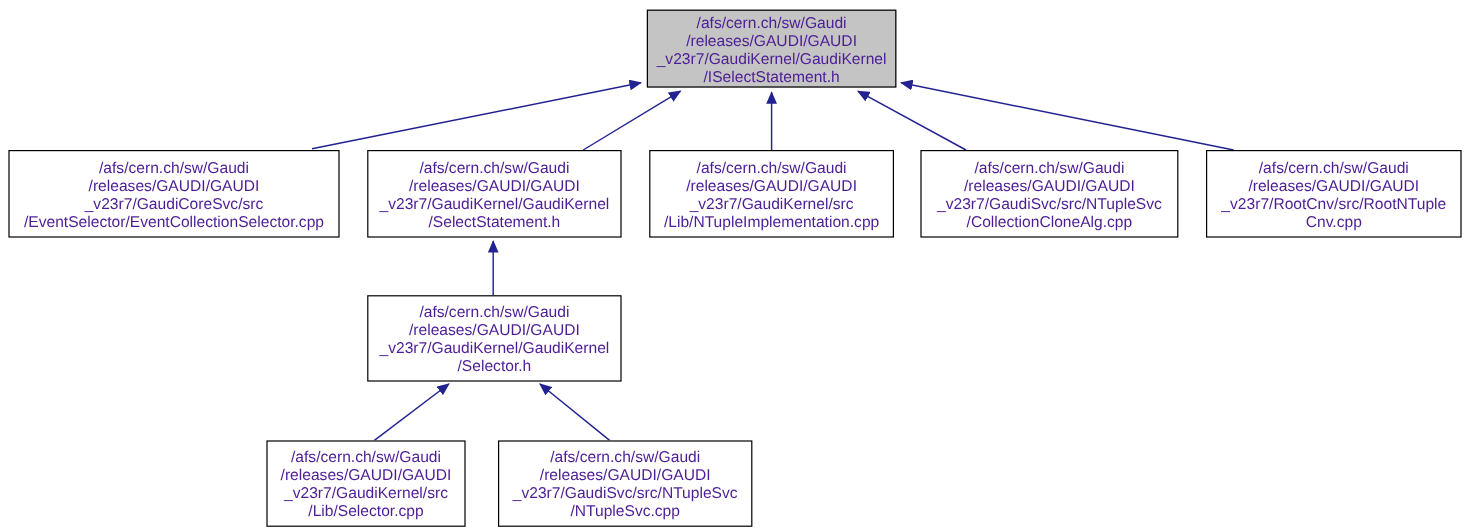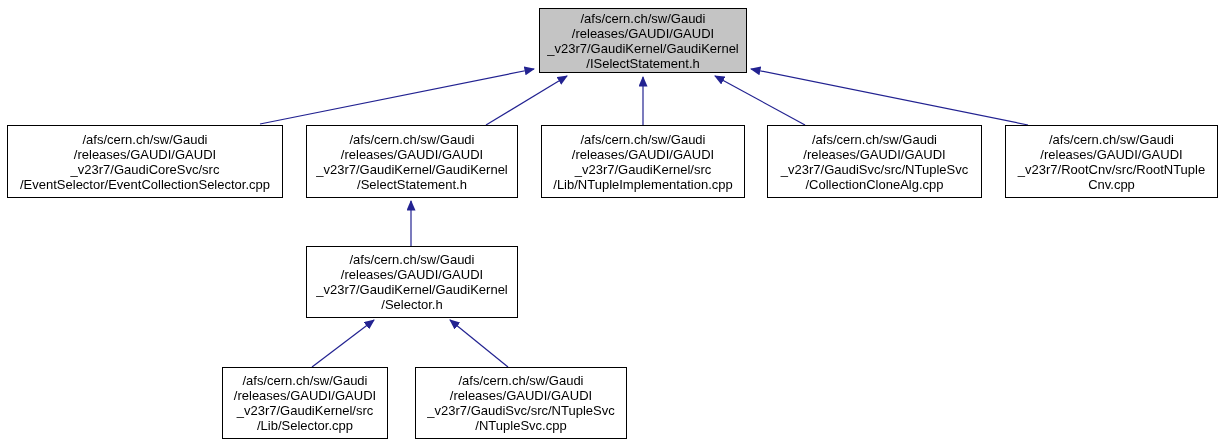--- a/index.html
+++ b/index.html
@@ -21,21 +21,21 @@
     position: absolute;
     left: 0; top: 0;
     width: 1224px; height: 443px;
     z-index: 0;
   }
   .node {
     position: absolute;
     box-sizing: border-box;
     border: 1px solid var(--node-border);
     background: var(--node-fill);
-    color: #000000;
+    color: #4c1d95;
     font-size: 13px;
     line-height: 15px;
     text-align: center;
     white-space: pre-line;
     display: flex;
     align-items: center;
     justify-content: center;
     z-index: 1;
     cursor: pointer;
   }

